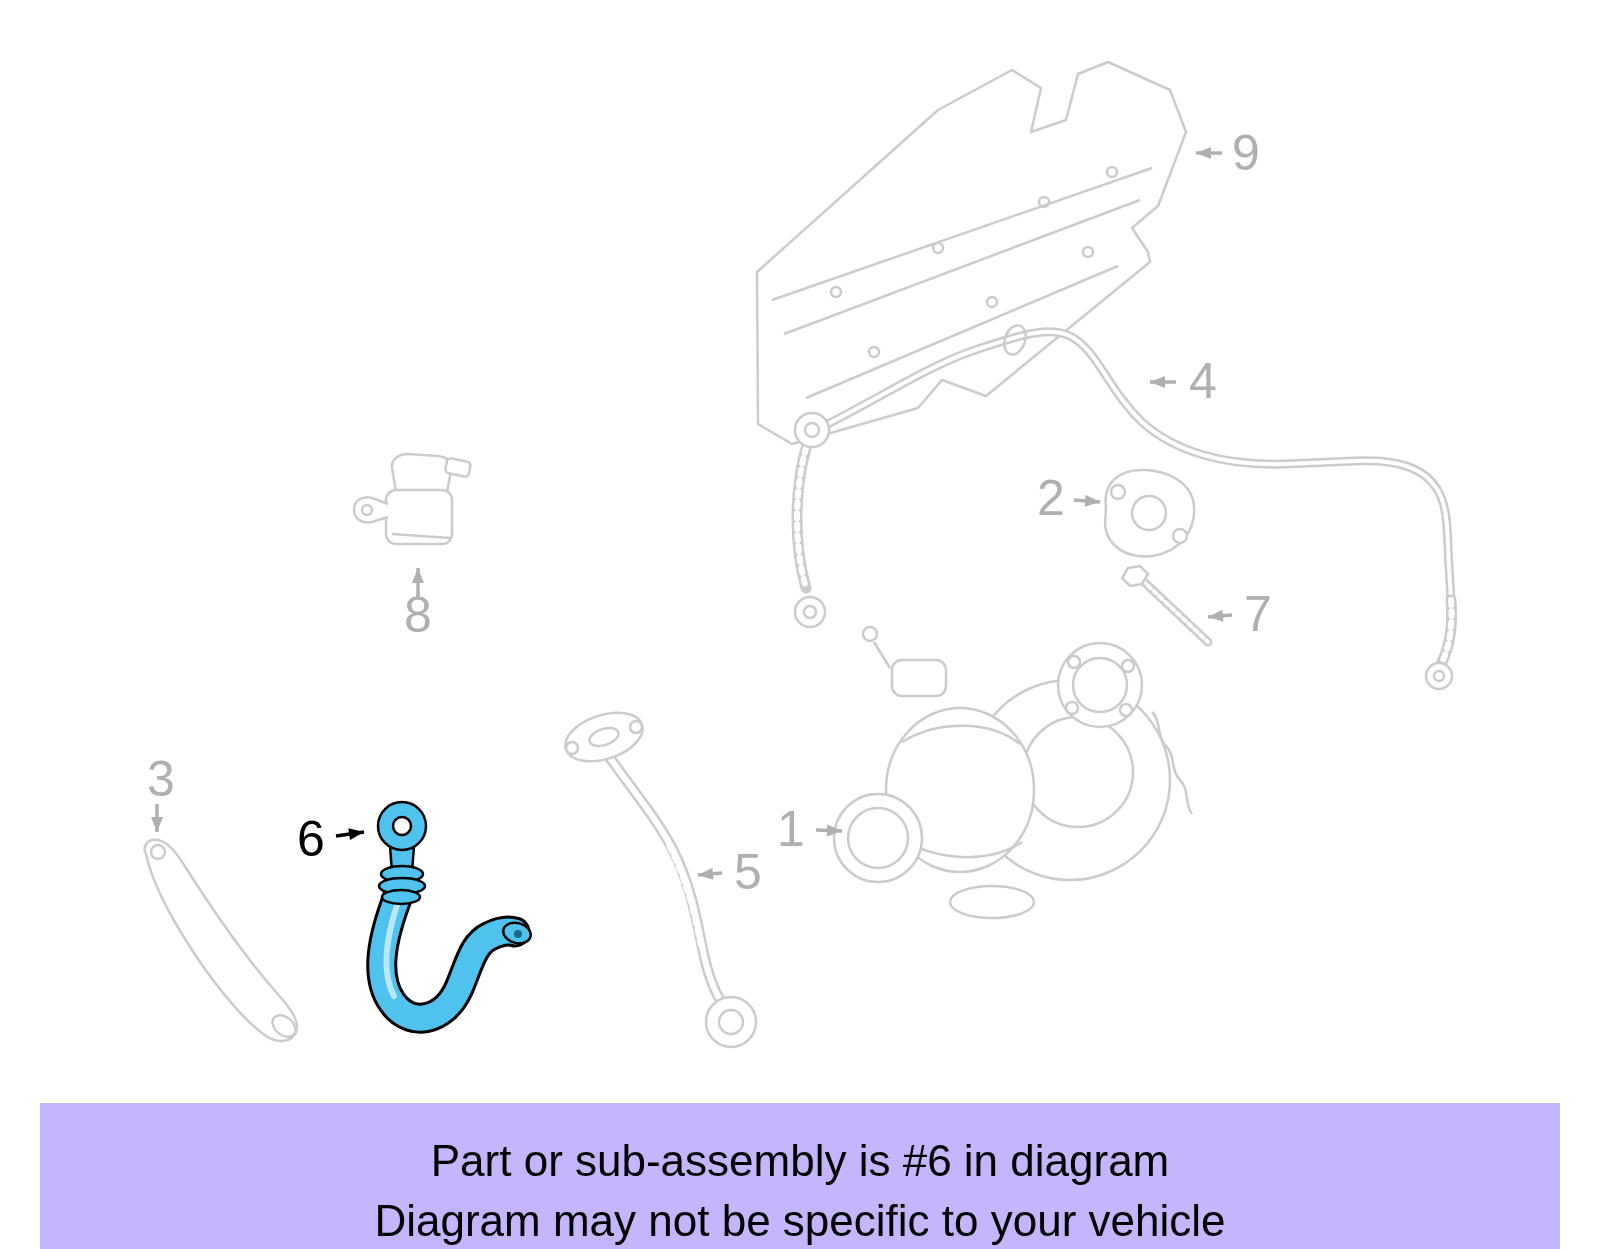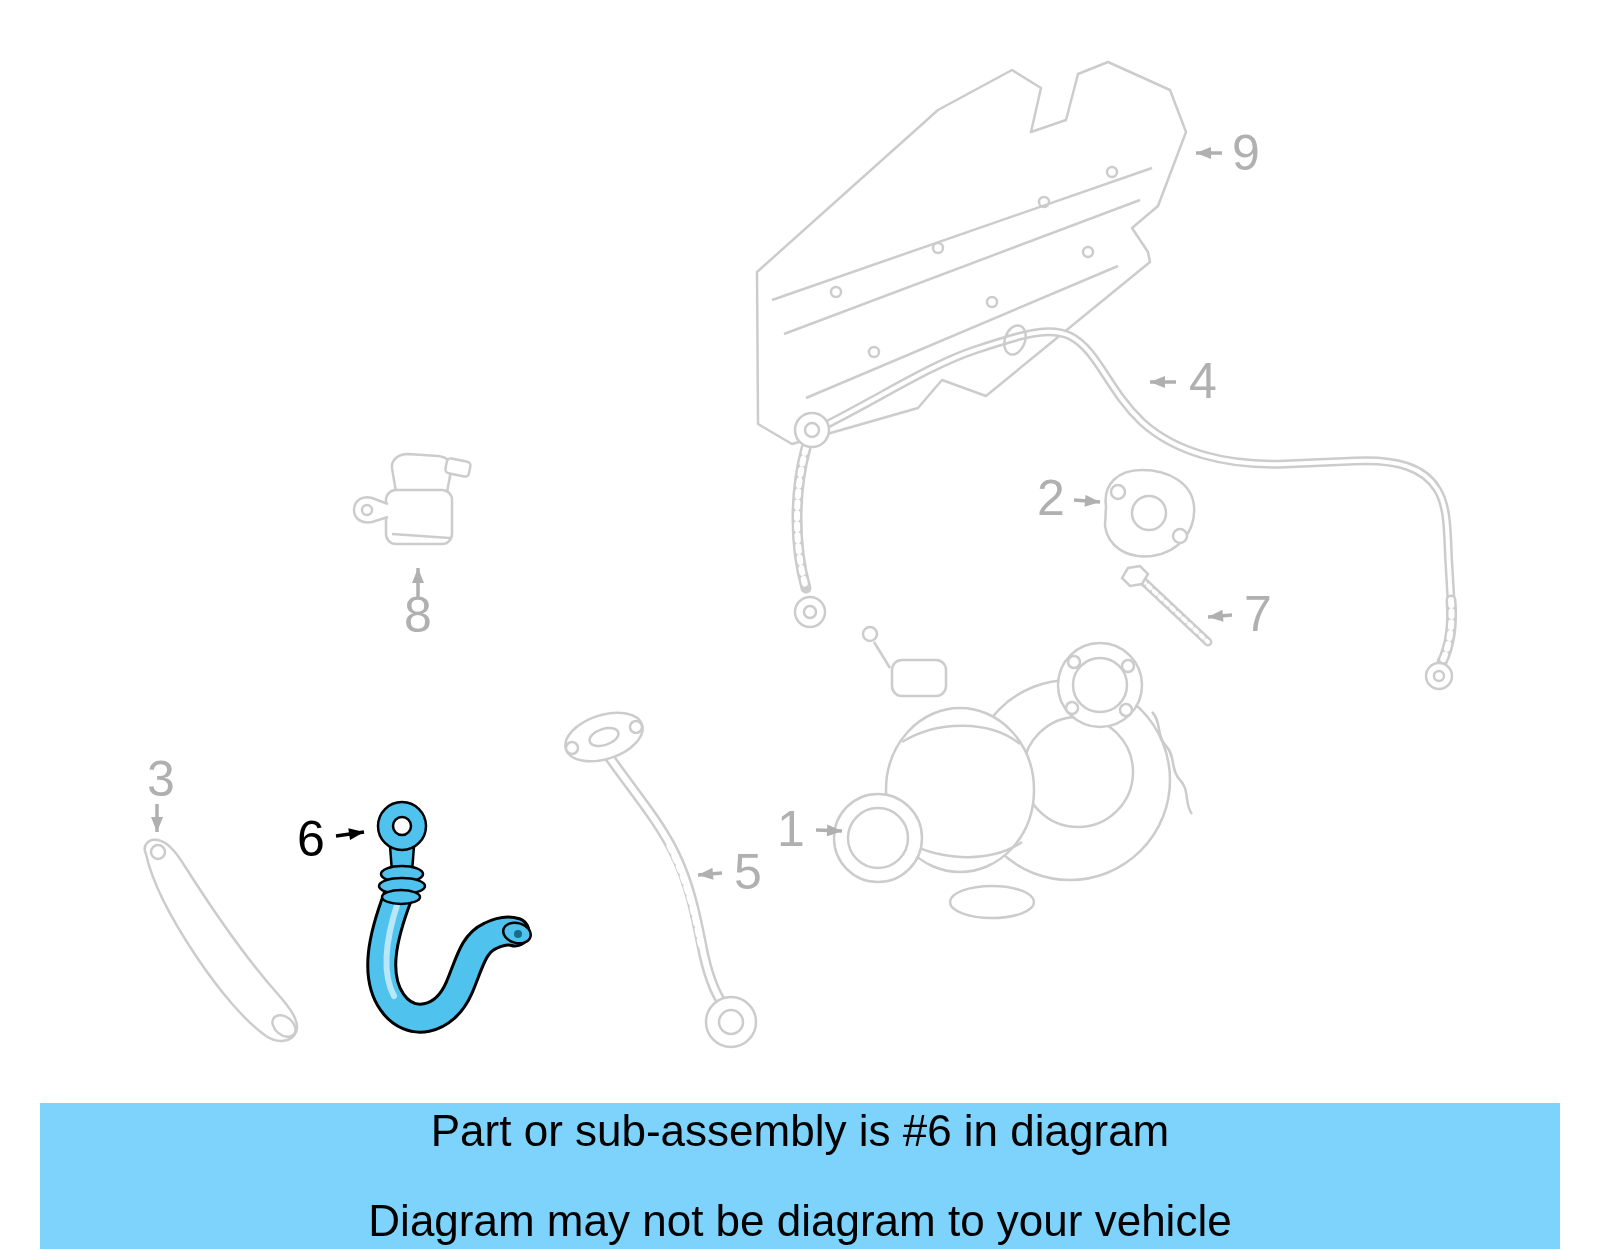--- a/index.html
+++ b/index.html
@@ -3,22 +3,22 @@
 <meta charset="utf-8">
 <style>
   html,body{margin:0;padding:0;}
   body{
     width:1600px;height:1249px;position:relative;overflow:hidden;
     background:#ffffff;font-family:"Liberation Sans",sans-serif;
   }
   .diagram-svg{position:absolute;top:0;left:0;}
   .banner{
     position:absolute;left:40px;top:1103px;width:1520px;height:146px;
-    background:#7dd3fc;display:flex;flex-direction:column;
-    align-items:center;justify-content:space-between;gap:4px;
+    background:#c4b5fd;display:flex;flex-direction:column;
+    align-items:center;justify-content:flex-end;gap:4px;
   }
   .banner-line{
     font-size:44px;line-height:56px;color:#000;text-align:center;white-space:nowrap;
   }
   .part-label{font-family:"Liberation Sans",sans-serif;font-size:50px;}
 </style>
 </head>
 <body>
 
 <svg class="diagram-svg" width="1600" height="1103" viewBox="0 0 1600 1103">
@@ -161,14 +161,14 @@
     <text x="161" y="796">3</text>
     <line x1="157" y1="804" x2="157" y2="832" stroke="#b0b0b0" stroke-width="3.5" marker-end="url(#ah-gray)"></line>
 
     <text x="311" y="856" fill="#000000">6</text>
     <line x1="336" y1="836" x2="364" y2="832" stroke="#000000" stroke-width="3.5" marker-end="url(#ah-black)"></line>
   </g>
 </svg>
 
 <div class="banner">
   <div class="banner-line">Part or sub-assembly is #6 in diagram</div>
-  <div class="banner-line">Diagram may not be diagram to your vehicle</div>
+  <div class="banner-line">Diagram may not be specific to your vehicle</div>
 </div>
 
 </body></html>

